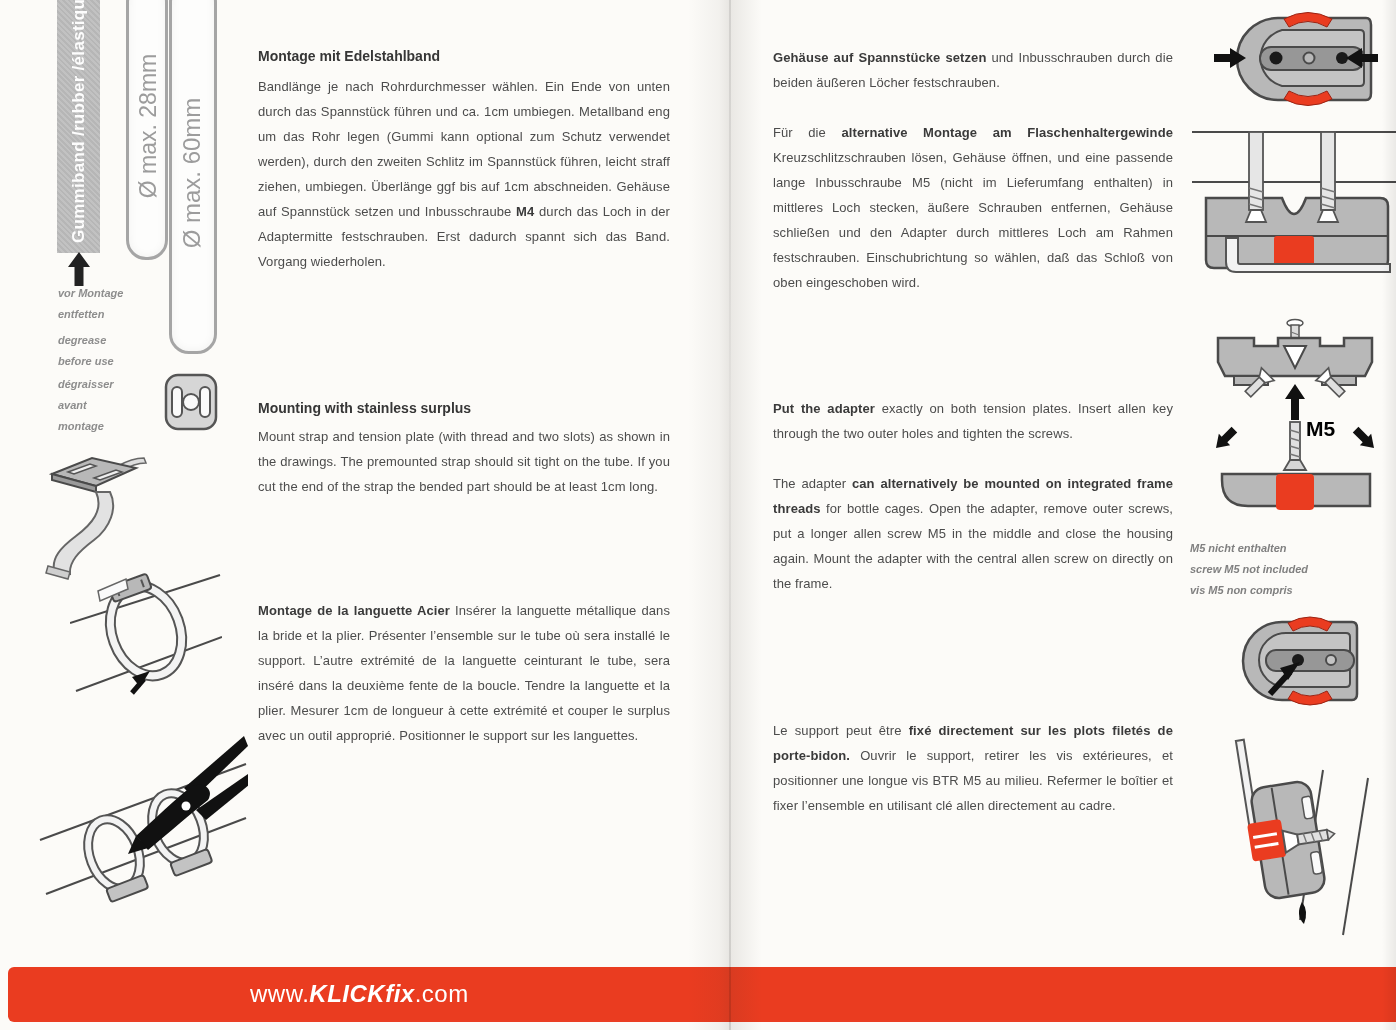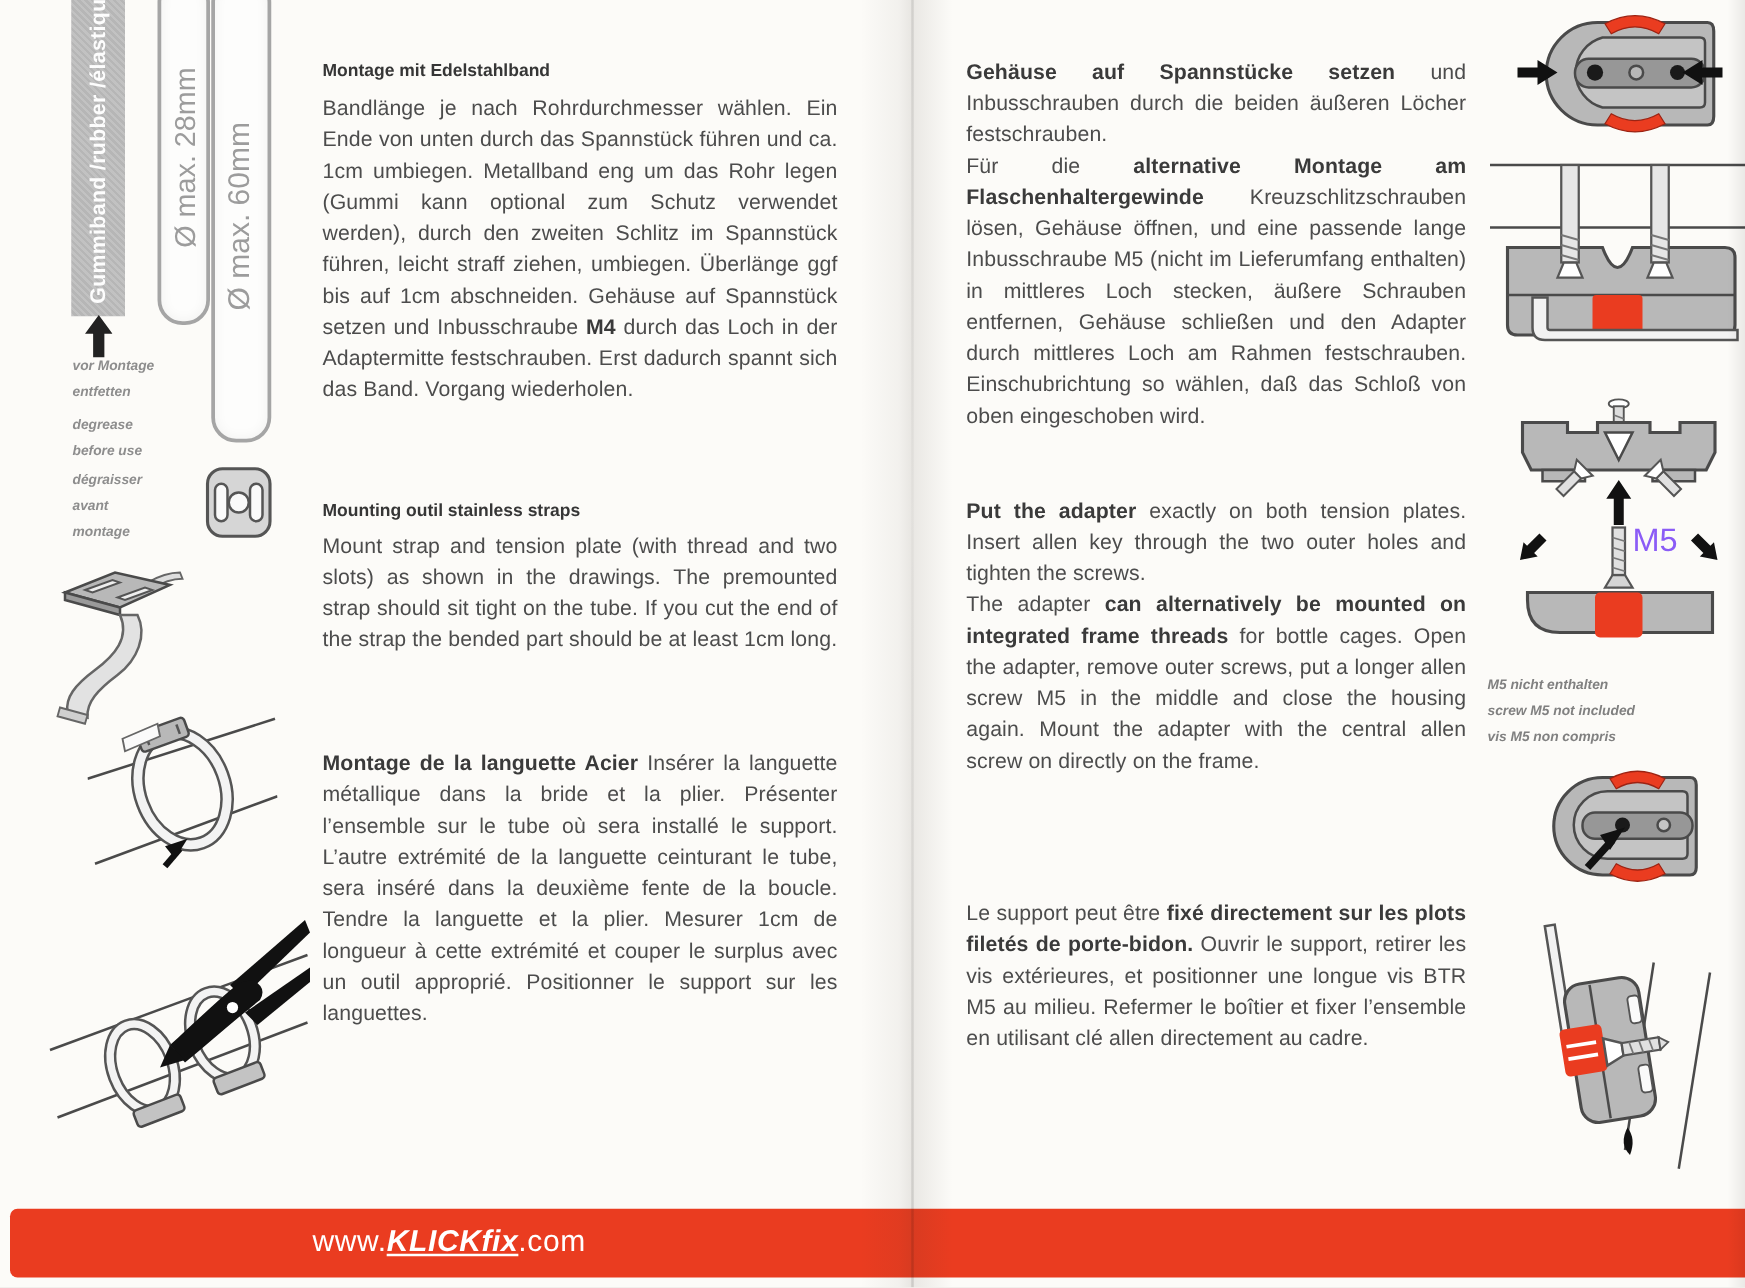--- a/index.html
+++ b/index.html
@@ -23,21 +23,21 @@
     pointer-events:none;
   }
   .edge-shadow{
     position:absolute;top:0;bottom:0;right:0;width:14px;
     background:linear-gradient(90deg, rgba(0,0,0,0) , rgba(0,0,0,0.07));
     pointer-events:none;
   }
   
   .body-text{
     position:absolute;
-    font-size:17px;line-height:25px;
+    font-size:13px;line-height:25px;
     text-align:justify;
     color:#4c4c4c;
     letter-spacing:.1px;
   }
   .body-text p{margin:0;}
   .heading{
     position:absolute;
     font-size:14px;line-height:25px;
     font-weight:700;color:#363636;
   }
@@ -77,21 +77,21 @@
   
   .brand-bar{
     position:absolute;left:8px;right:0;top:967px;height:55px;
     background:var(--accent-red,#ea3c20);
     border-radius:6px 0 0 6px;
   }
   .brand-url{
     position:absolute;left:250px;top:980px;
     font-size:24px;color:#ffffff;letter-spacing:.5px;
   }
-  .brand-url .brand-name{font-weight:700;font-style:italic;text-decoration:underline;}
+  .brand-url .brand-name{font-weight:700;font-style:italic;}
   
   svg{display:block;}
   .fill-red{fill:var(--accent-red,#ea3c20);}
 </style>
 </head>
 <body>
 
 <div class="sheet">
 
   <div class="rubber-strip"></div>
@@ -166,21 +166,21 @@
     <path d="M156,50 C138,64 120,82 100,100 L112,114 C134,96 154,78 172,64 Q178,54 166,48 Z" fill="#111"></path>
     <polygon points="100,100 92,118 112,112" fill="#111"></polygon>
     <circle cx="150" cy="70" r="4.5" fill="#fff"></circle>
   </svg>
 
   <div class="heading" style="left:258px;top:44px;width:412px">Montage mit Edelstahlband</div>
   <div class="body-text" style="left:258px;top:74px;width:412px">
       <p><span>Bandlänge je nach Rohrdurchmesser wählen. Ein Ende von unten durch das Spannstück führen und ca. 1cm umbiegen. Metallband eng um das Rohr legen (Gummi kann optional zum Schutz verwendet werden), durch den zweiten Schlitz im Spannstück führen, leicht straff ziehen, umbiegen. Überlänge ggf bis auf 1cm abschneiden. Gehäuse auf Spannstück setzen und Inbusschraube </span><span class="seg-b">M4</span><span> durch das Loch in der Adaptermitte festschrauben. Erst dadurch spannt sich das Band. Vorgang wiederholen.</span></p>
     </div>
 
-  <div class="heading" style="left:258px;top:396px;width:412px">Mounting outil stainless straps</div>
+  <div class="heading" style="left:258px;top:396px;width:412px">Mounting with stainless surplus</div>
   <div class="body-text" style="left:258px;top:424px;width:412px">
       <p><span>Mount strap and tension plate (with thread and two slots) as shown in the drawings. The premounted strap should sit tight on the tube. If you cut the end of the strap the bended part should be at least 1cm long.</span></p>
     </div>
 
   <div class="body-text" style="left:258px;top:598px;width:412px">
       <p><span class="seg-b">Montage de la languette Acier</span><span> Insérer la languette métallique dans la bride et la plier. Présenter l’ensemble sur le tube où sera installé le support. L’autre extrémité de la languette ceinturant le tube, sera inséré dans la deuxième fente de la boucle. Tendre la languette et la plier. Mesurer 1cm de longueur à cette extrémité et couper le surplus avec un outil approprié. Positionner le support sur les languettes.</span></p>
     </div>
 
   <div class="body-text" style="left:773px;top:45px;width:400px">
       <p><span class="seg-b">Gehäuse auf Spannstücke setzen</span><span> und Inbusschrauben durch die beiden äußeren Löcher festschrauben.</span></p>
@@ -266,21 +266,21 @@
       <rect x="-4" y="0" width="8" height="20" fill="#e0e0e0" stroke="#555" stroke-width="1.6"></rect>
       <polygon points="-4,20 4,20 9,28 -9,28" fill="#fff" stroke="#555" stroke-width="1.6"></polygon>
     </g>
     <g transform="translate(172,130) rotate(135)">
       <polygon points="0,0 -8,12 -4,12 -4,26 4,26 4,12 8,12" fill="#111"></polygon>
     </g>
     <path d="M20,156 H168 V188 H46 Q20,188 20,162 Z" fill="#b8b8b8" stroke="#4a4a4a" stroke-width="2.5"></path>
     <rect class="fill-red" x="74" y="156" width="38" height="36" rx="4"></rect>
   </svg>
 
-  <div style="position:absolute;left:1306px;top:417px;font-weight:400;font-size:26px;color:#8b5cf6">M5</div>
+  <div style="position:absolute;left:1306px;top:417px;font-weight:700;font-size:21px;color:#000000">M5</div>
 
   <div class="gray-label center" style="left:1190px;top:538px;width:200px;color:#808080">M5 nicht enthalten
 screw M5 not included
 vis M5 non compris</div>
 
   <svg class="illus" style="left:1228px;top:612px" width="136" height="102" viewBox="0 0 136 102">
     <path d="M124,10 H54 A38,38 0 0 0 54,88 H124 Q129,88 129,82 V16 Q129,10 124,10 Z" fill="#b8b8b8" stroke="#4a4a4a" stroke-width="2.5"></path>
     <path d="M118,21 H58 A27,27 0 0 0 58,75 H118 Q122,75 122,71 V25 Q122,21 118,21 Z" fill="#c4c4c4" stroke="#4a4a4a" stroke-width="2"></path>
     <rect x="38" y="38" width="88" height="21" rx="10" fill="#979797" stroke="#4a4a4a" stroke-width="2"></rect>
     <circle cx="70" cy="48" r="6" fill="#1a1a1a"></circle>

